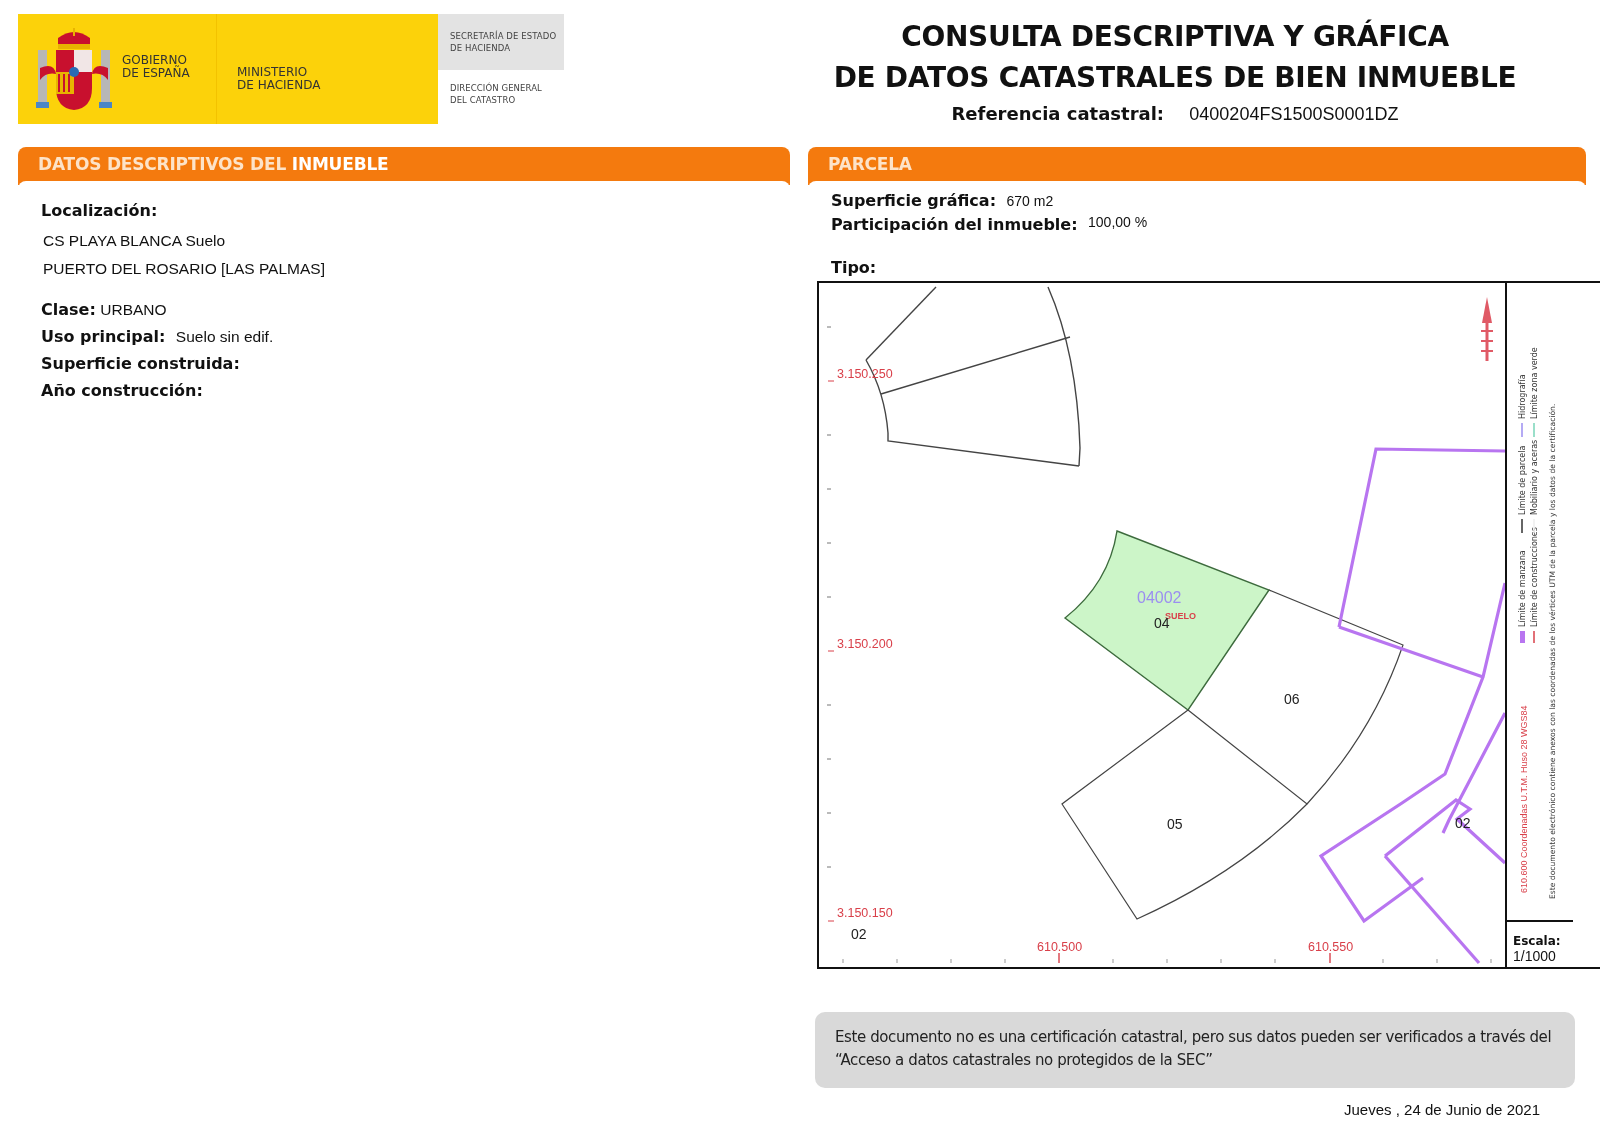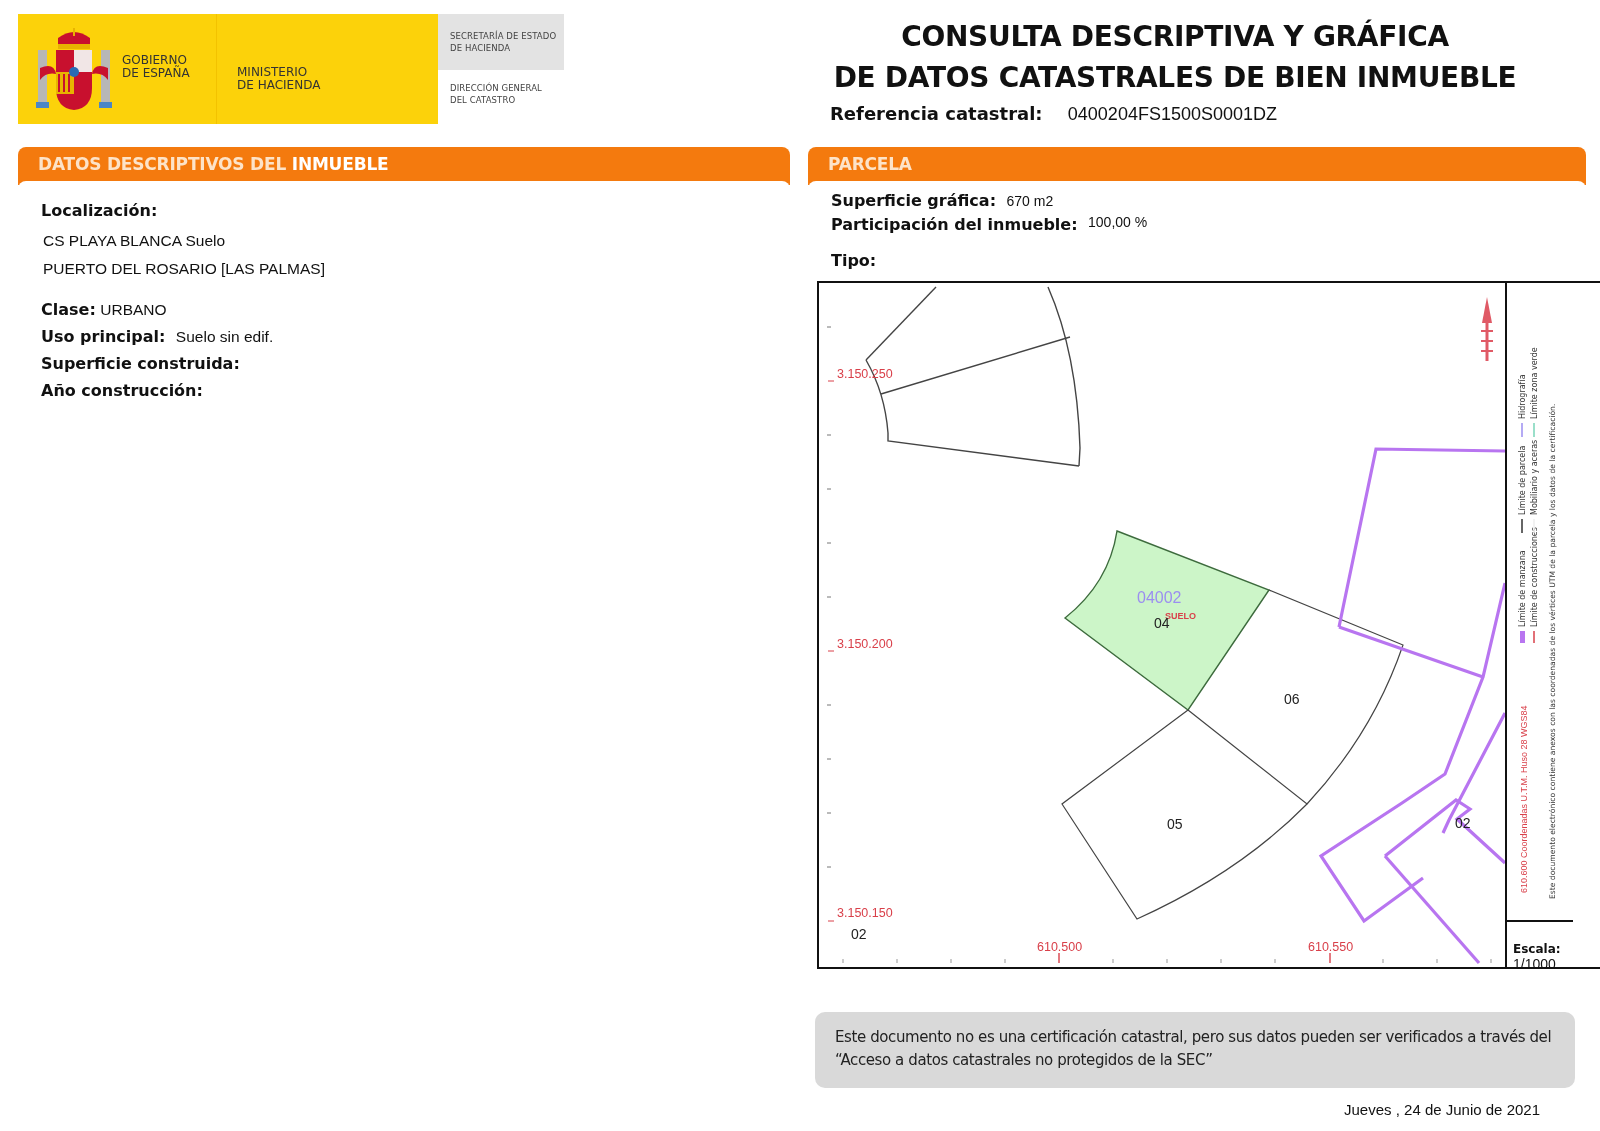--- a/index.html
+++ b/index.html
@@ -12,39 +12,39 @@
   .logo-yellow-2 { width: 222px; height: 110px; background: #fcd20a; border-left: 1px solid #f3c200; position: relative; }
   .logo-grey-col { width: 126px; height: 110px; position: relative; }
   .logo-grey-top { height: 56px; background: #e3e3e3; padding: 16px 0 16px 12px; }
   .logo-grey-bottom { height: 54px; background: #ffffff; padding: 12px 0 0 12px; }
   .logo-small { font-size: 9.5px; line-height: 12px; color: #444; text-transform: uppercase; letter-spacing: 0.1px; font-family: "DejaVu Sans", sans-serif; font-size: 8.5px; }
   .logo-big { position: absolute; font-size: 12px; line-height: 13px; color: #333; font-family: "DejaVu Sans", sans-serif; text-transform: uppercase; }
   .coat { position: absolute; left: 18px; top: 14px; width: 76px; height: 86px; }
 
   
   .title { position: absolute; left: 830px; top: 16px; width: 690px; text-align: center; font-family: "DejaVu Sans", sans-serif; font-weight: bold; font-size: 28px; line-height: 41px; color: #111; letter-spacing: -0.3px; }
-  .refrow { position: absolute; left: 830px; top: 103px; width: 690px; text-align: left; font-size: 19px; }
+  .refrow { position: absolute; left: 830px; top: 103px; width: 690px; text-align: center; font-size: 19px; }
   .refrow .lbl { font-family: "DejaVu Sans", sans-serif; font-weight: bold; font-size: 18px; margin-right: 20px; }
   .refrow .val { font-family: "Liberation Sans", sans-serif; font-size: 18px; }
 
   
   .sect-head { position: absolute; height: 38px; background: #f47a0e; border-radius: 8px 8px 0 0; color: #fff; font-family: "DejaVu Sans", sans-serif; font-weight: bold; font-size: 17px; padding: 7px 0 0 20px; letter-spacing: -0.2px; }
   .sect-head::after { content: ""; position: absolute; left: 0; right: 0; bottom: -6px; height: 10px; background: #ffffff; border-radius: 8px 8px 0 0; }
   .sect-head .light { color: #fde3c8; }
 
   
   .field-lbl { font-family: "DejaVu Sans", sans-serif; font-weight: bold; font-size: 16px; color: #111; }
   .field-val { font-family: "Liberation Sans", sans-serif; font-size: 15.5px; color: #111; }
   .abs { position: absolute; white-space: nowrap; }
 
   
   .map { position: absolute; left: 817px; top: 281px; width: 849px; height: 688px; border: 2px solid #111; background: #fff; }
   .map svg { position: absolute; left: 0; top: 0; }
   .legend-col { position: absolute; left: 686px; top: 0; width: 2px; height: 684px; background: #111; }
-  .scale-box { position: absolute; left: 688px; top: 637px; width: 66px; height: 47px; border-top: 2px solid #111; padding: 20px 0 0 6px; }
+  .scale-box { position: absolute; left: 688px; top: 637px; width: 66px; height: 47px; border-top: 2px solid #111; padding: 12px 0 0 6px; }
   .scale-lbl { font-family: "DejaVu Sans", sans-serif; font-weight: bold; font-size: 12px; }
   .scale-val { font-family: "Liberation Sans", sans-serif; font-size: 14px; }
 
   
   .notice { position: absolute; left: 815px; top: 1012px; width: 760px; height: 76px; background: #d9d9d9; border-radius: 10px; padding: 14px 20px; font-family: "DejaVu Sans", sans-serif; font-size: 15px; line-height: 23px; color: #222; letter-spacing: -0.4px; }
   .date { position: absolute; left: 1320px; top: 1101px; width: 220px; text-align: right; font-size: 15px; font-family: "Liberation Sans", sans-serif; }
 </style>
 </head>
 <body>
 
@@ -125,21 +125,21 @@
 </div>
 
 <div class="abs" style="left:831px; top:191px;">
   <span class="field-lbl">Superficie gráfica:</span>
   <span class="field-val" style="font-size:14px; margin-left:6px;">670 m2</span>
 </div>
 <div class="abs" style="left:831px; top:215px;">
   <span class="field-lbl">Participación del inmueble:</span>
   <span class="field-val" style="font-size:14px; margin-left:6px; position:relative; top:-3px;">100,00 %</span>
 </div>
-<div class="abs field-lbl" style="left:831px; top:251px;">Tipo:</div>
+<div class="abs field-lbl" style="left:831px; top:258px;">Tipo:</div>
 
 <div class="map">
   <svg width="686" height="684" viewBox="0 0 686 684">
 
     <g stroke="#777" stroke-width="1">
       <line x1="8" y1="44" x2="12" y2="44"></line>
         <line x1="8" y1="152" x2="12" y2="152"></line>
       <line x1="8" y1="206" x2="12" y2="206"></line>
         <line x1="8" y1="260" x2="12" y2="260"></line>
       <line x1="8" y1="314" x2="12" y2="314"></line>

